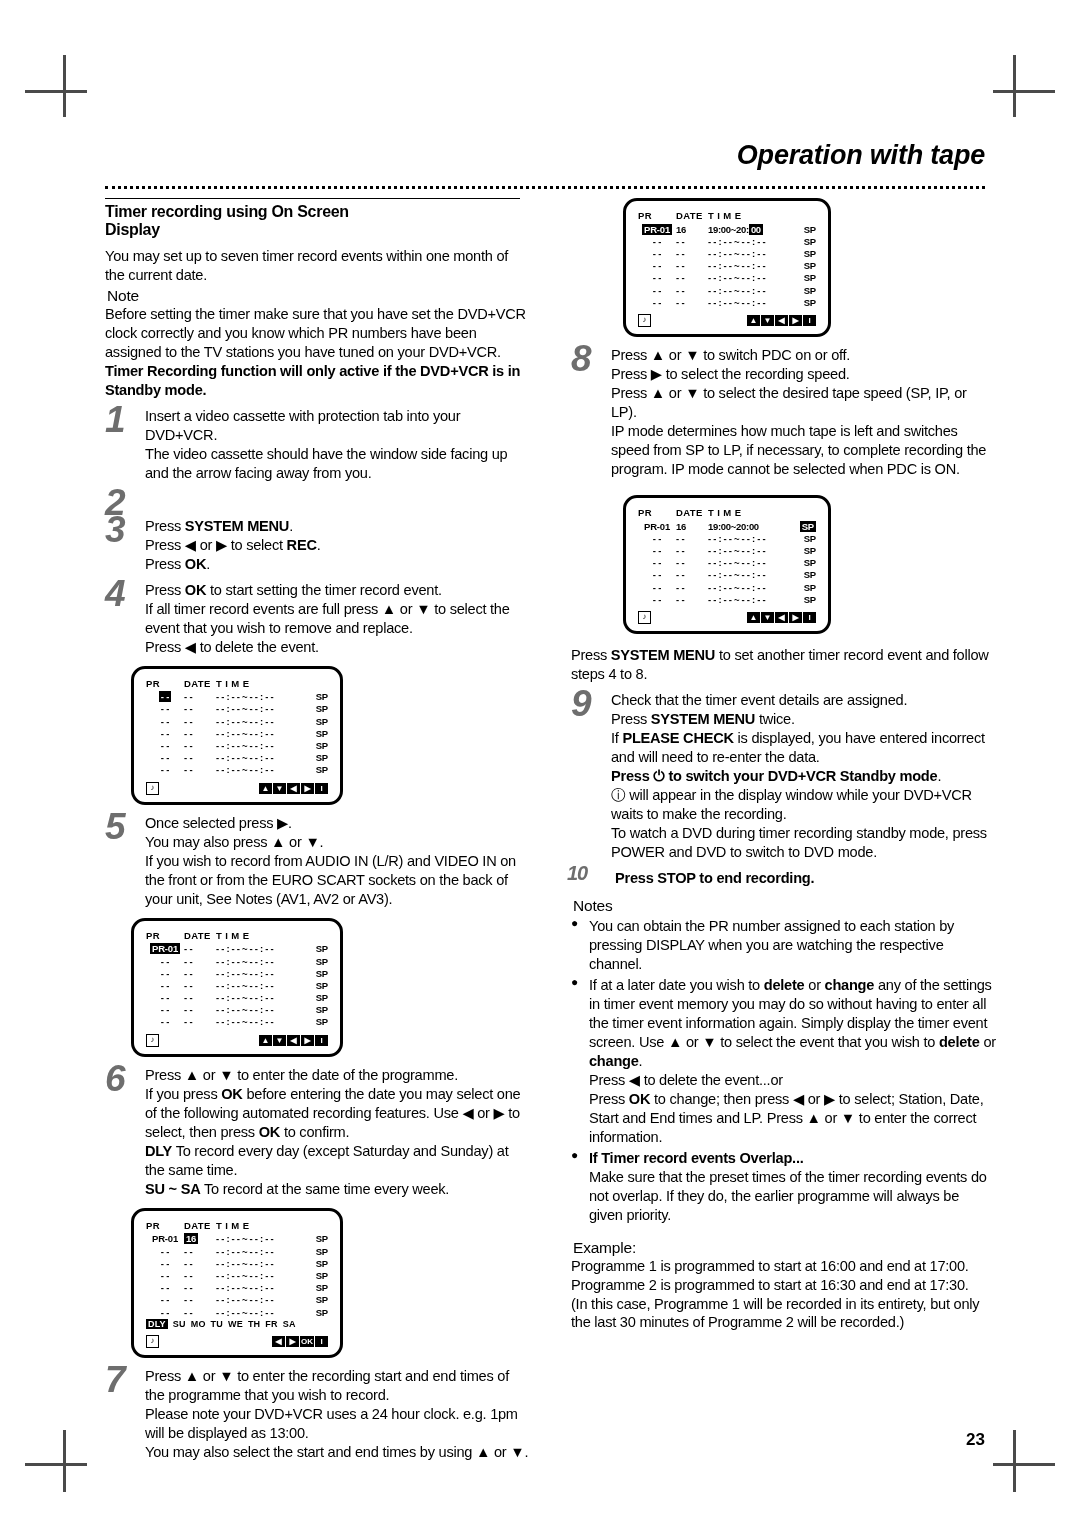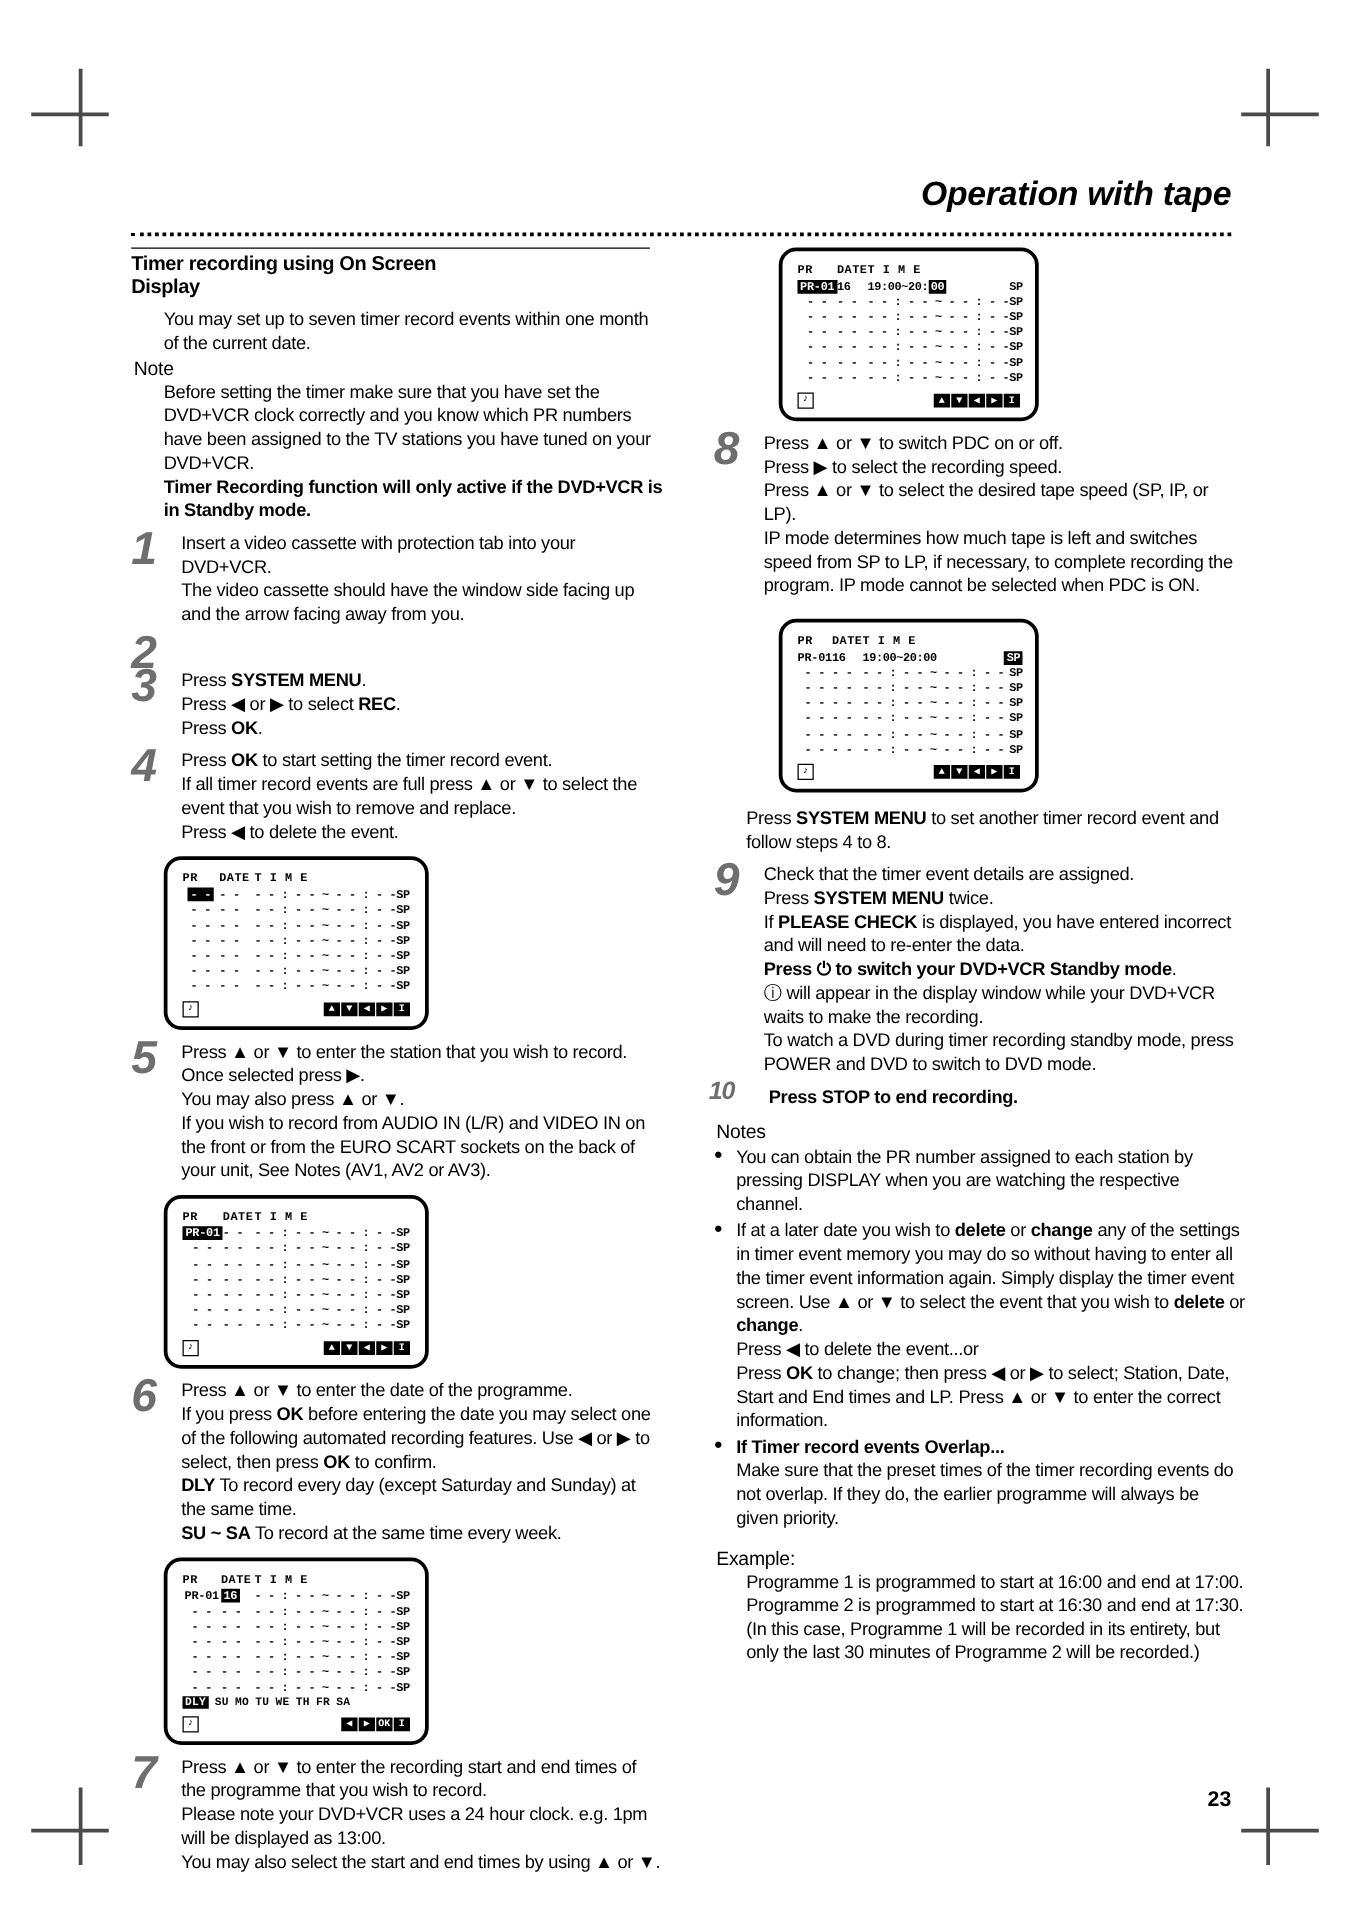--- a/index.html
+++ b/index.html
@@ -75,21 +75,21 @@
     letter-spacing: -0.3px;
   }
 
   
   p, .tx {
     font-size: 14.6px;
     line-height: 1.30;
     margin: 0;
     letter-spacing: -0.25px;
   }
-  .indent { margin-left: 26px; }
+  .indent { }
   .b { font-weight: bold; }
   .note-h {
     font-size: 15.5px;
     font-weight: normal;
     margin: 2px 0 0 2px;
     letter-spacing: -0.2px;
   }
 
   
   .step {
@@ -115,21 +115,20 @@
   .step.wide-num { padding-left: 44px; }
 
   
   .osd {
     border: 3px solid #000;
     border-radius: 14px;
     background: #fff;
     padding: 9px 12px 7px 12px;
     box-sizing: border-box;
     margin: 9px 0 9px 26px;
-    font-family: Liberation Mono, monospace;
   }
   .osd-w-l { width: 212px; }
   .osd-w-r { width: 208px; }
 
   table.osd-tbl {
     width: 100%;
     border-collapse: collapse;
     font-size: 9.5px;
     font-weight: bold;
     letter-spacing: -0.2px;
@@ -332,21 +331,20 @@
           <span class="key">▼</span>
           <span class="key">◀</span>
           <span class="key">▶</span>
           <span class="key">I</span>
         </div>
       </div>
     </div>
 
     <div class="step">
       <div class="step-num">5</div>
-      <p class="tx">Press ▲ or ▼ to enter the station that you wish to record.</p>
       <p class="tx">Once selected press ▶.</p>
       <p class="tx">You may also press ▲ or ▼.</p>
       <p class="tx">If you wish to record from AUDIO IN (L/R) and VIDEO IN on the front or from the EURO SCART sockets on the back of your unit, See Notes (AV1, AV2 or AV3).</p>
     </div>
 
     <div class="osd osd-w-l">
       <table class="osd-tbl">
         <tbody>
             <tr>
           <th class="c-pr">PR</th>

